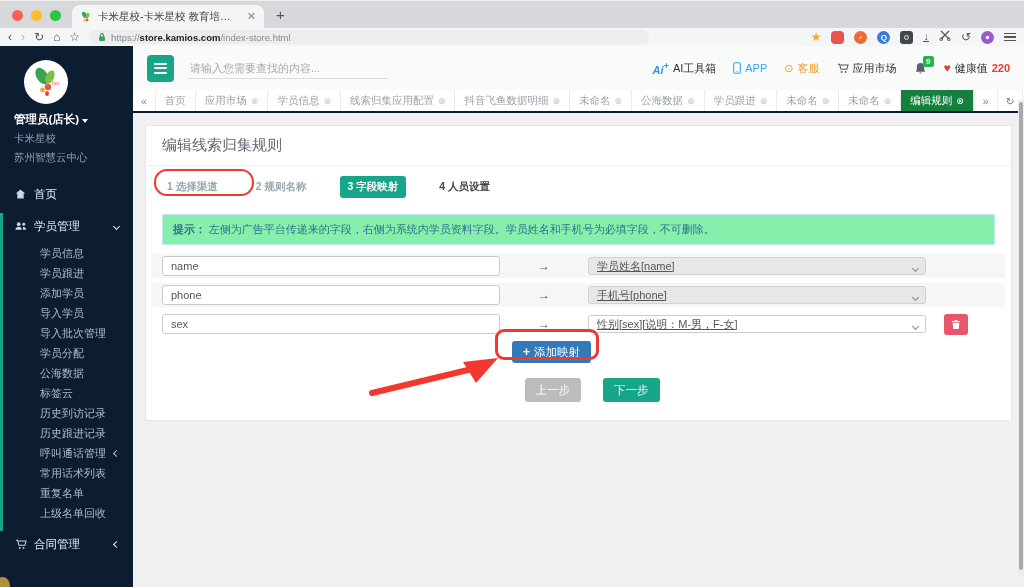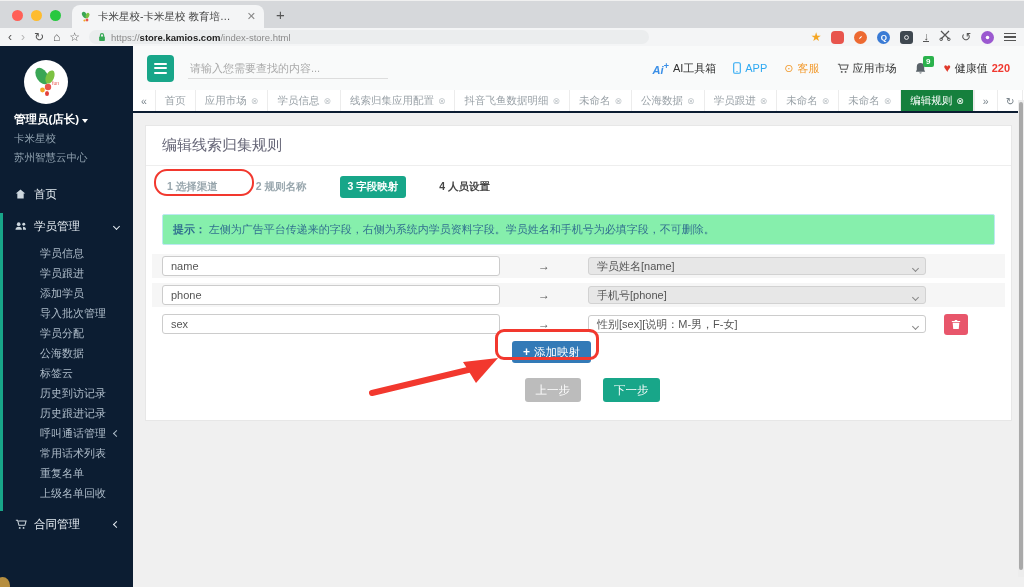--- a/index.html
+++ b/index.html
@@ -77,21 +77,21 @@
   .step { font-size:10.5px; font-weight:bold; padding:4px 5px; border-radius:3px; cursor:pointer; color:#98a6ad; }
   .step.active { background:#17a689; color:#fff; padding:4px 8px;text-align:right; }
   .step.next { color:#444; }
   .alert { margin:12px 16px 0; background:#86efac; border:1px solid #bce8f1; border-radius:2px; color:#31708f; font-size:11px; padding:7px 10px;font-family:Liberation Serif, serif; }
   .alert b { font-weight:bold; }
   .rows { margin:9px 6px 0; }
   .maprow { display:grid; grid-template-columns:338px 88px 338px 1fr; align-items:center; padding:0 10px; height:24px; margin-bottom:5px; }
   .maprow.locked { background:#f6f6f6; }
   .srcin { height:20px; border:1px solid #ccc; border-radius:3px; padding:0 8px; font-size:11px; color:#555; width:100%; background:#fff; outline:none; font-family:inherit; }
   .arr { text-align:center; color:#555; font-size:12px; }
-  .sel { height:18px; border:1px solid #ccc; border-radius:3px; background:#fff; display:flex; align-items:center; padding:0 20px 0 8px; font-size:11px; color:#555; position:relative; cursor:pointer; }
+  .sel { height:18px; border:1px solid #ccc; border-radius:3px; background:#fff; display:flex; align-items:center; padding:0 20px 0 8px; font-size:11px; color:#555; position:relative; cursor:pointer;text-decoration:underline; }
   .sel .sc { position:absolute; right:7px; top:8px; width:5px; height:5px; border-left:1px solid #888; border-bottom:1px solid #888; transform:rotate(-45deg); }
   .sel.disabled { background:#e7e7e7; border-color:#d2d2d2; }
   .delbtn { width:24px; height:21px; margin-left:18px; background:#e8566b; border:none; border-radius:3px; display:flex; align-items:center; justify-content:center; cursor:pointer; }
   .addrow { margin-top:5px; padding-left:366px; height:22px; }
   .btn { border:none; border-radius:3px; color:#fff; font-size:11.5px; height:22px; padding:0 11px; cursor:pointer; display:inline-flex; align-items:center; gap:4px; font-family:inherit; }
   .btn-add { background:#337ab7; }
   .btn-add .pl { font-weight:bold; font-size:12px; }
   .footer { margin-top:15px; display:flex; justify-content:center; gap:22px;margin-left:27px; }
   .btn-prev { background:#bcbcbc; height:24px; }
   .btn-next { background:#18a689; height:24px; }
@@ -218,20 +218,23 @@
       </div>
       <div class="smenu">
         <div class="sitem">
             <span>学员信息</span>
           </div>
         <div class="sitem">
             <span>学员跟进</span>
           </div>
         <div class="sitem">
             <span>添加学员</span>
+          </div>
+        <div class="sitem">
+            <span>导入学员</span>
           </div>
         <div class="sitem">
             <span>导入批次管理</span>
           </div>
         <div class="sitem">
             <span>学员分配</span>
           </div>
         <div class="sitem">
             <span>公海数据</span>
           </div>

